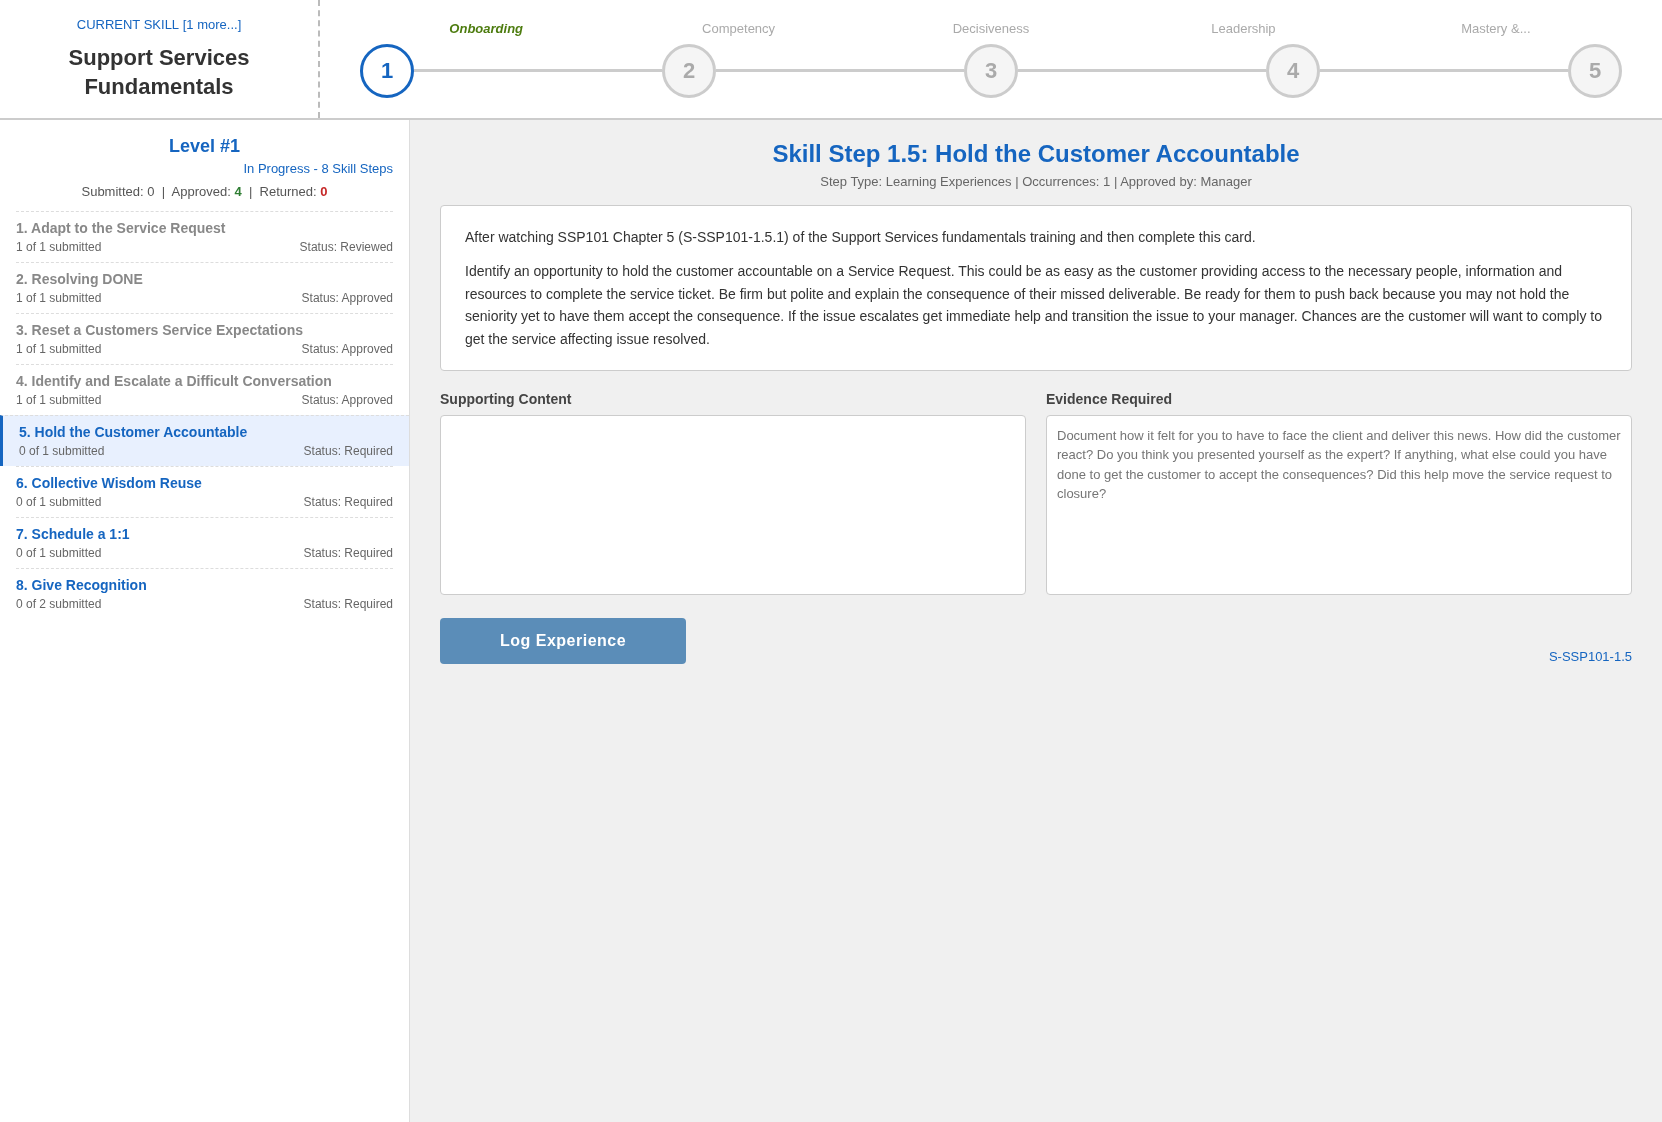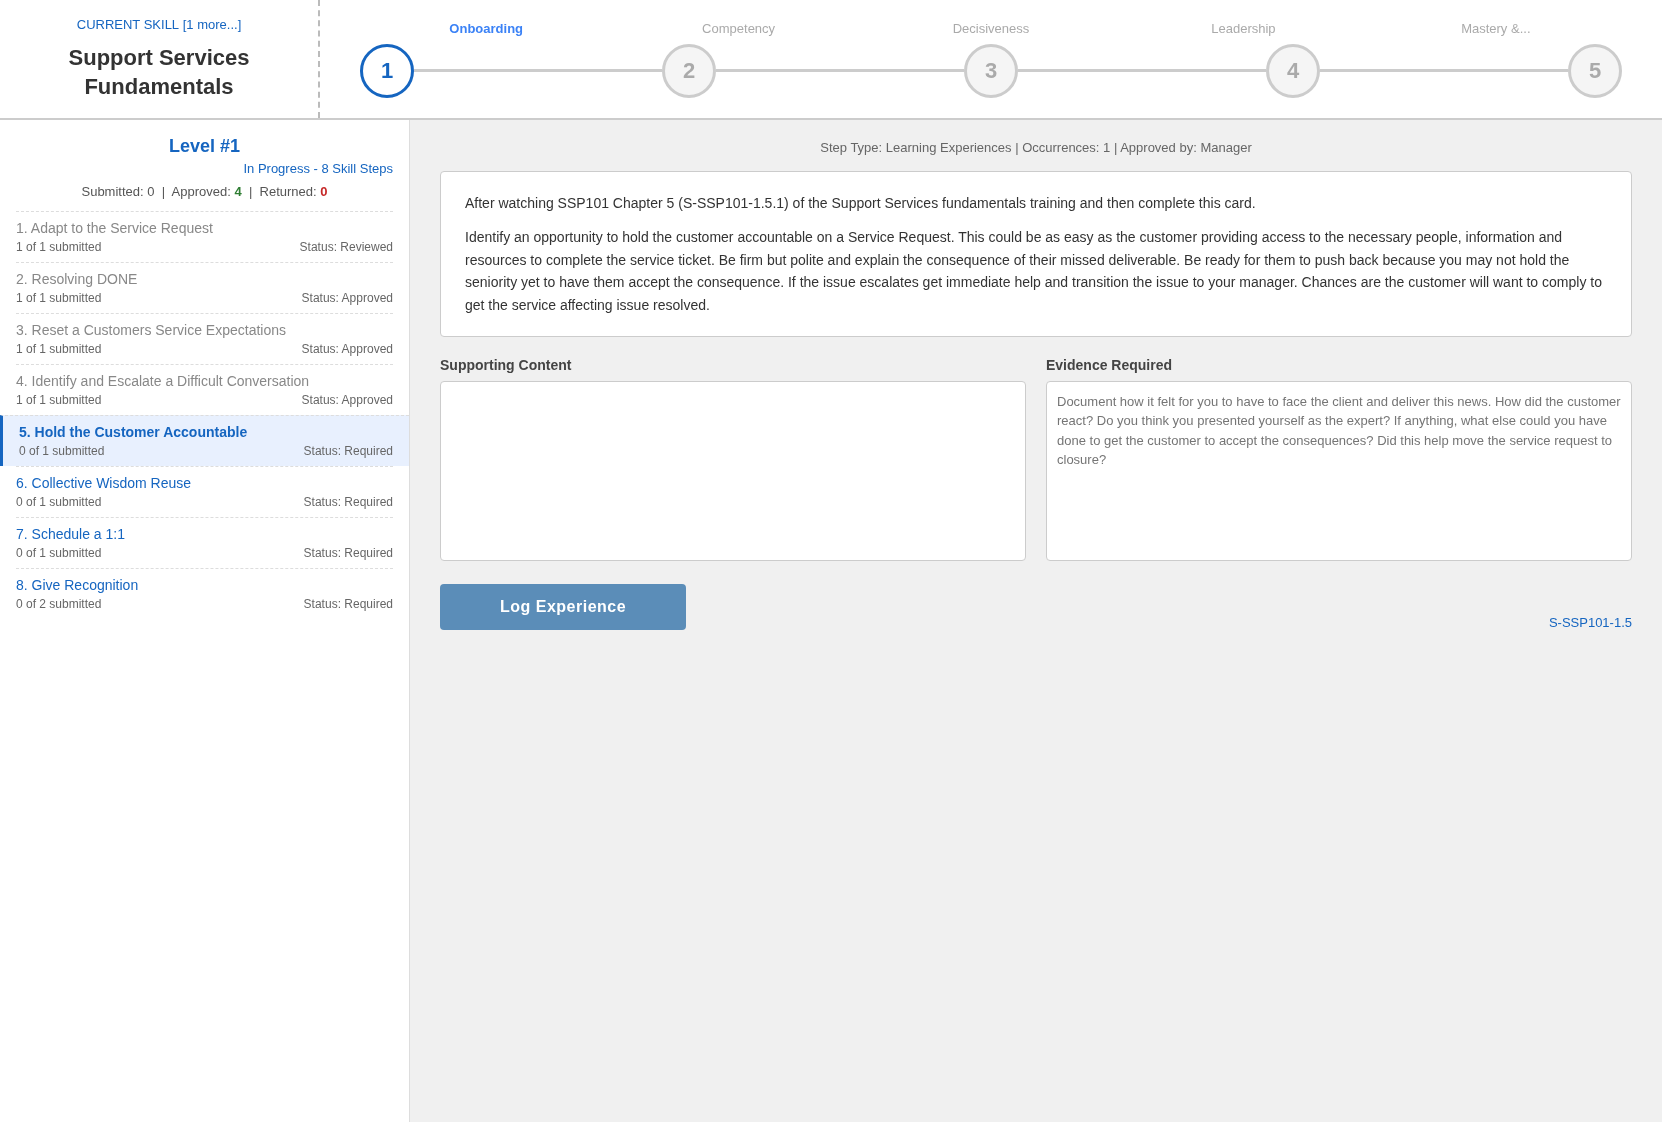--- a/index.html
+++ b/index.html
@@ -84,21 +84,21 @@
     .stepper-labels {
       display: flex;
       margin-bottom: 8px;
     }
     .stepper-label {
       flex: 1;
       text-align: center;
       font-size: 13px;
       color: #aaa;
     }
-    .stepper-label.active { color: #3b82f6; font-weight: bold; }
+    .stepper-label.active { color: #4d7c0f; font-weight: bold; font-style: italic; }
     .stepper-nodes {
       display: flex;
       align-items: center;
     }
     .stepper-node {
       width: 54px;
       height: 54px;
       border-radius: 50%;
       display: flex;
       align-items: center;
@@ -161,20 +161,21 @@
     .sidebar-stats .returned { color: #c62828; font-weight: bold; }
 
     .skill-item {
       border-top: 1px dashed #ddd;
       padding: 8px 0;
     }
     .skill-item-title {
       font-size: 14px;
       color: #888;
       margin-bottom: 4px;
+      font-weight: bold;
     }
     .skill-item-title.link { color: #1565c0; cursor: pointer; text-decoration: none; }
     .skill-item-title.active { color: #1565c0; font-weight: bold; }
     .skill-item-title.reviewed { color: #888; }
     .skill-item-row {
       display: flex;
       justify-content: space-between;
       font-size: 12px;
       color: #666;
     }
@@ -386,20 +387,21 @@
     <div class="skill-item">
       <div class="skill-item-title link">8. Give Recognition</div>
       <div class="skill-item-row">
         <span>0 of 2 submitted</span>
         <span>Status: Required</span>
       </div>
     </div>
   </div>
 
   <div class="right-panel">
+    <h2 class="step-title">Skill Step 1.5: Hold the Customer Accountable</h2>
     <div class="step-meta">Step Type: Learning Experiences | Occurrences: 1 | Approved by: Manager</div>
 
     <div class="step-description-box">
       <p>After watching SSP101 Chapter 5 (S-SSP101-1.5.1) of the Support Services fundamentals training and then complete this card.</p>
       <p>Identify an opportunity to hold the customer accountable on a Service Request. This could be as easy as the customer providing access to the necessary people, information and resources to complete the service ticket. Be firm but polite and explain the consequence of their missed deliverable. Be ready for them to push back because you may not hold the seniority yet to have them accept the consequence. If the issue escalates get immediate help and transition the issue to your manager. Chances are the customer will want to comply to get the service affecting issue resolved.</p>
     </div>
 
     <div class="bottom-section">
       <div class="supporting-content">
         <div class="section-label">Supporting Content</div>

